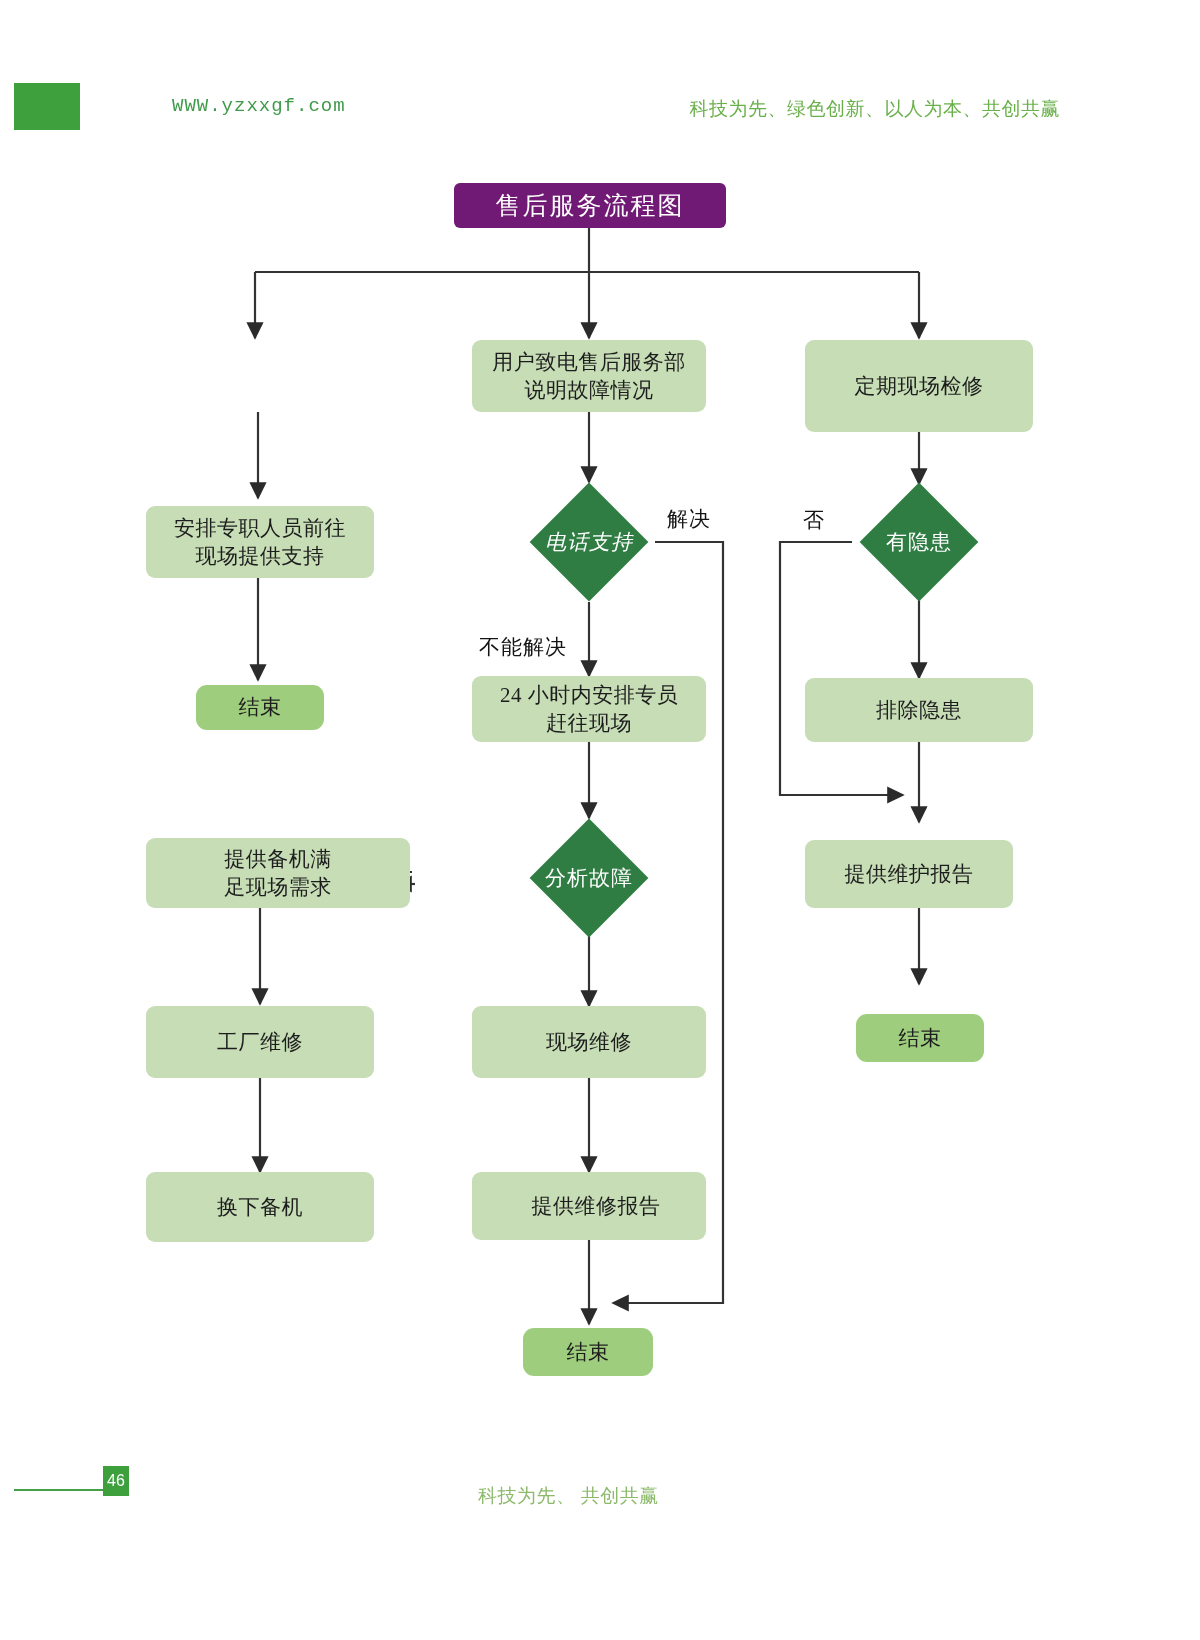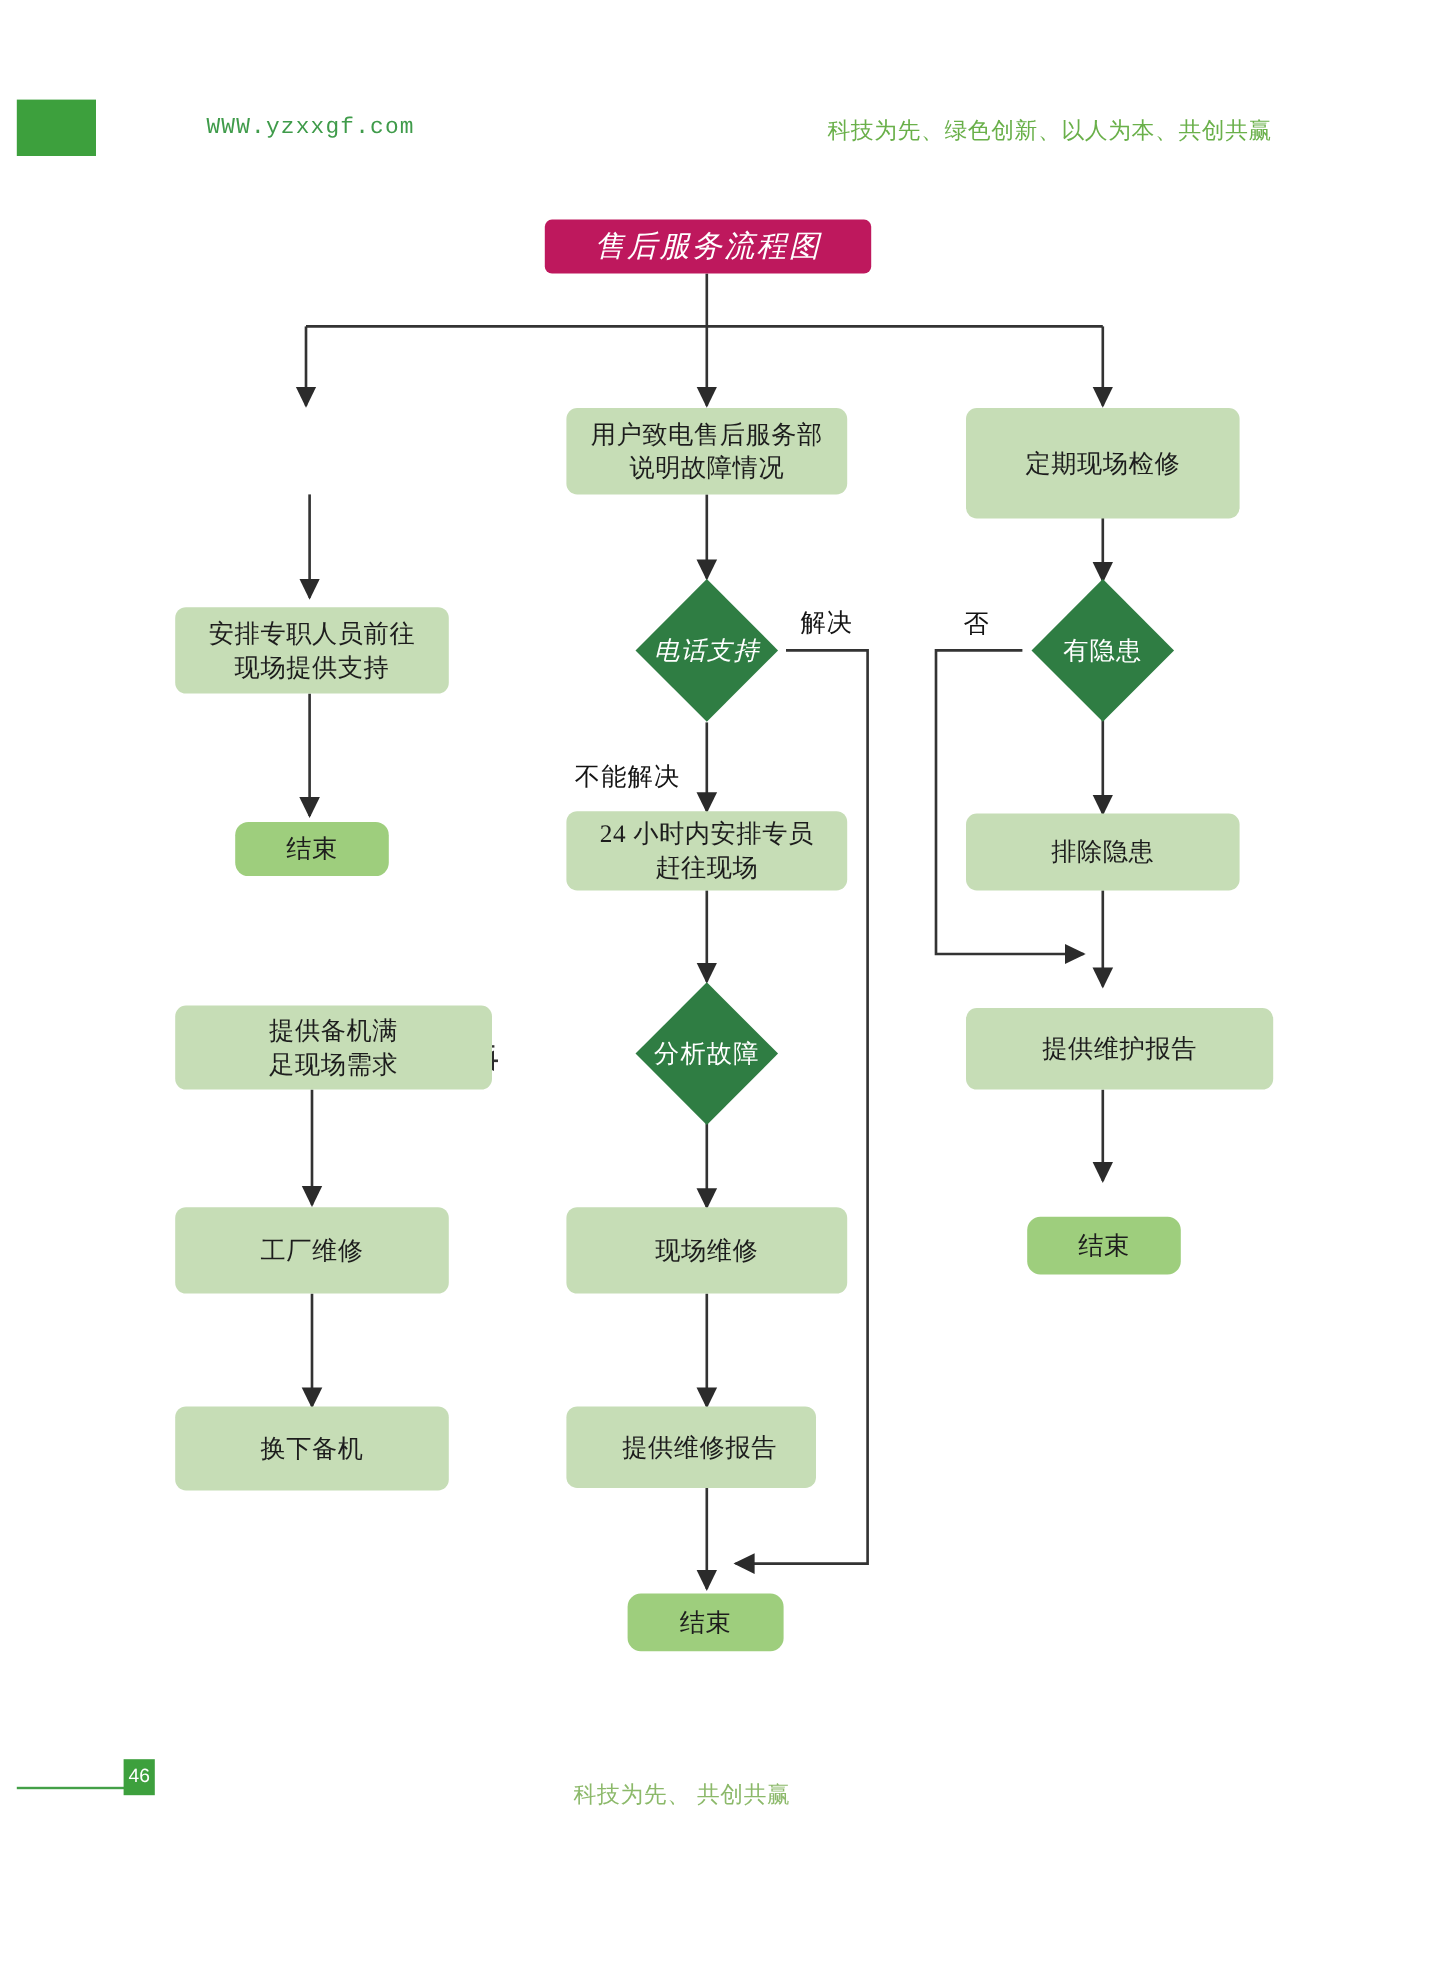--- a/index.html
+++ b/index.html
@@ -73,26 +73,25 @@
   }
   .proc {
     background: #c6ddb6;
     border-radius: 9px;
   }
   .term {
     background: #9ece7d;
     border-radius: 11px;
   }
   .title-node {
-    background: #be185d;
+    background: #701a75;
     border-radius: 6px;
     color: #ffffff;
     font-size: 25px;
     letter-spacing: 2px;
-    font-style: italic;
   }
   .dec-wrap { position: absolute; }
   .dec-wrap .dia {
     position: absolute; left: 0; top: 0; width: 100%; height: 100%;
     background: #2f7d43;
     transform: rotate(45deg);
   }
   .dec-wrap .dlabel {
     position: absolute; inset: 0;
     display: flex; align-items: center; justify-content: center;
@@ -176,32 +175,32 @@
 
     <div class="node proc" style="left:472px; top:676px; width:234px; height:66px;">24 小时内安排专员
 赶往现场</div>
 
     <div class="dec-wrap" style="left:547px; top:836px; width:84px; height:84px;">
       <div class="dia"></div>
       <div class="dlabel" style="left:-28px; right:-28px;">分析故障</div>
     </div>
 
     <div class="node proc" style="left:472px; top:1006px; width:234px; height:72px;">现场维修</div>
-    <div class="node proc" style="left:472px; top:1172px; width:208px; height:68px;padding-left:14px;">提供维修报告</div>
+    <div class="node proc" style="left:472px; top:1172px; width:234px; height:68px;padding-left:14px;">提供维修报告</div>
     <div class="node term" style="left:523px; top:1328px; width:130px; height:48px;">结束</div>
 
     <div class="node proc" style="left:805px; top:340px; width:228px; height:92px;">定期现场检修</div>
 
     <div class="dec-wrap" style="left:877px; top:500px; width:84px; height:84px;">
       <div class="dia"></div>
       <div class="dlabel" style="left:-24px; right:-24px;">有隐患</div>
     </div>
 
     <div class="node proc" style="left:805px; top:678px; width:228px; height:64px;">排除隐患</div>
-    <div class="node proc" style="left:805px; top:840px; width:256px; height:68px;">提供维护报告</div>
+    <div class="node proc" style="left:805px; top:840px; width:208px; height:68px;">提供维护报告</div>
     <div class="node term" style="left:856px; top:1014px; width:128px; height:48px;">结束</div>
 
     <div class="edge-label" style="left:667px; top:505px;">解决</div>
     <div class="edge-label" style="left:479px; top:633px;">不能解决</div>
     <div class="edge-label" style="left:803px; top:506px;">否</div>
 
   </div>
 
   <div class="ftr-rule"></div>
   <div class="ftr-page">46</div>

